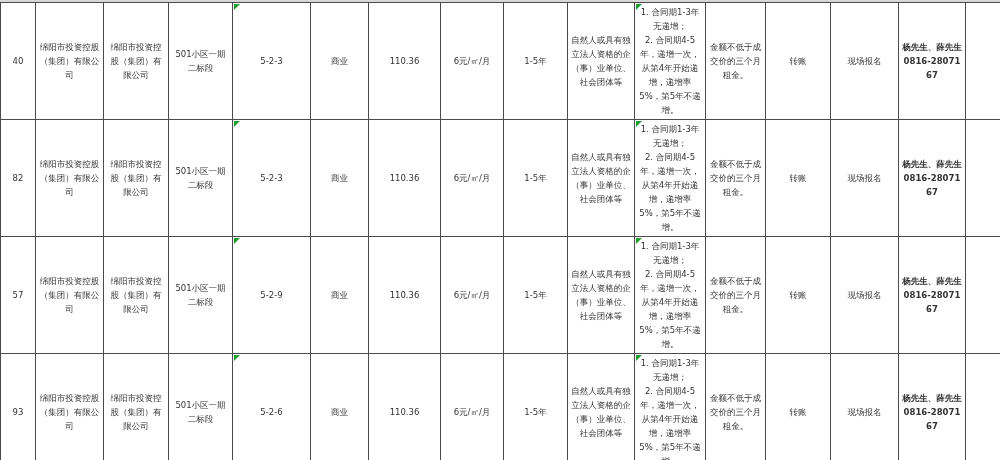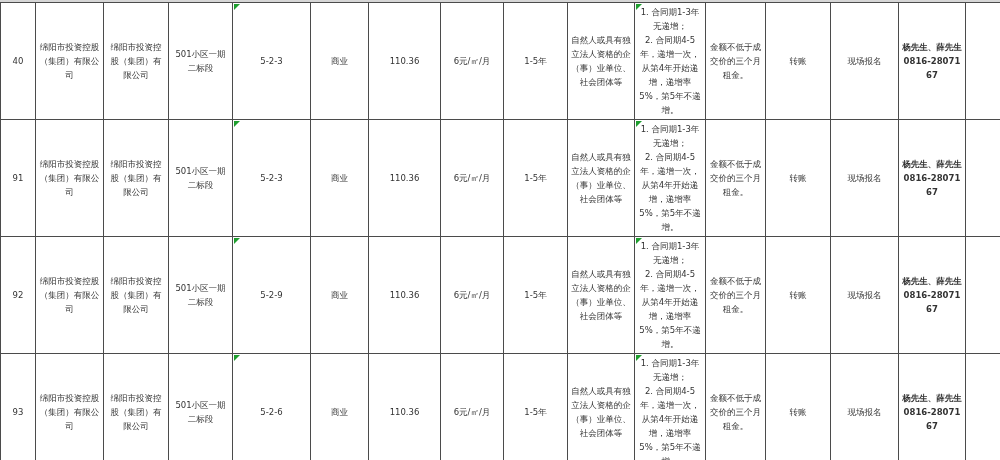--- a/index.html
+++ b/index.html
@@ -76,21 +76,21 @@
       <td>转账</td>
       <td>现场报名</td>
       <td>
         <span class="contact-line">杨先生、薛先生</span>
         <span class="contact-line">0816-2807167</span>
       </td>
       <td></td>
     </tr>
 
     <tr style="height:77px">
-      <td>91</td>
+      <td>82</td>
       <td>绵阳市投资控股（集团）有限公司</td>
       <td>绵阳市投资控股（集团）有限公司</td>
       <td>501小区一期二标段</td>
       <td class="flagged multiline">5-2-3</td>
       <td>商业</td>
       <td>110.36</td>
       <td>6元/㎡/月</td>
       <td>1-5年</td>
       <td>自然人或具有独立法人资格的企（事）业单位、社会团体等</td>
       <td class="flagged multiline">1. 合同期1-3年无递增；
@@ -99,21 +99,21 @@
       <td>转账</td>
       <td>现场报名</td>
       <td>
         <span class="contact-line">杨先生、薛先生</span>
         <span class="contact-line">0816-2807167</span>
       </td>
       <td></td>
     </tr>
 
     <tr style="height:77px">
-      <td>92</td>
+      <td>57</td>
       <td>绵阳市投资控股（集团）有限公司</td>
       <td>绵阳市投资控股（集团）有限公司</td>
       <td>501小区一期二标段</td>
       <td class="flagged multiline">5-2-9</td>
       <td>商业</td>
       <td>110.36</td>
       <td>6元/㎡/月</td>
       <td>1-5年</td>
       <td>自然人或具有独立法人资格的企（事）业单位、社会团体等</td>
       <td class="flagged multiline">1. 合同期1-3年无递增；

